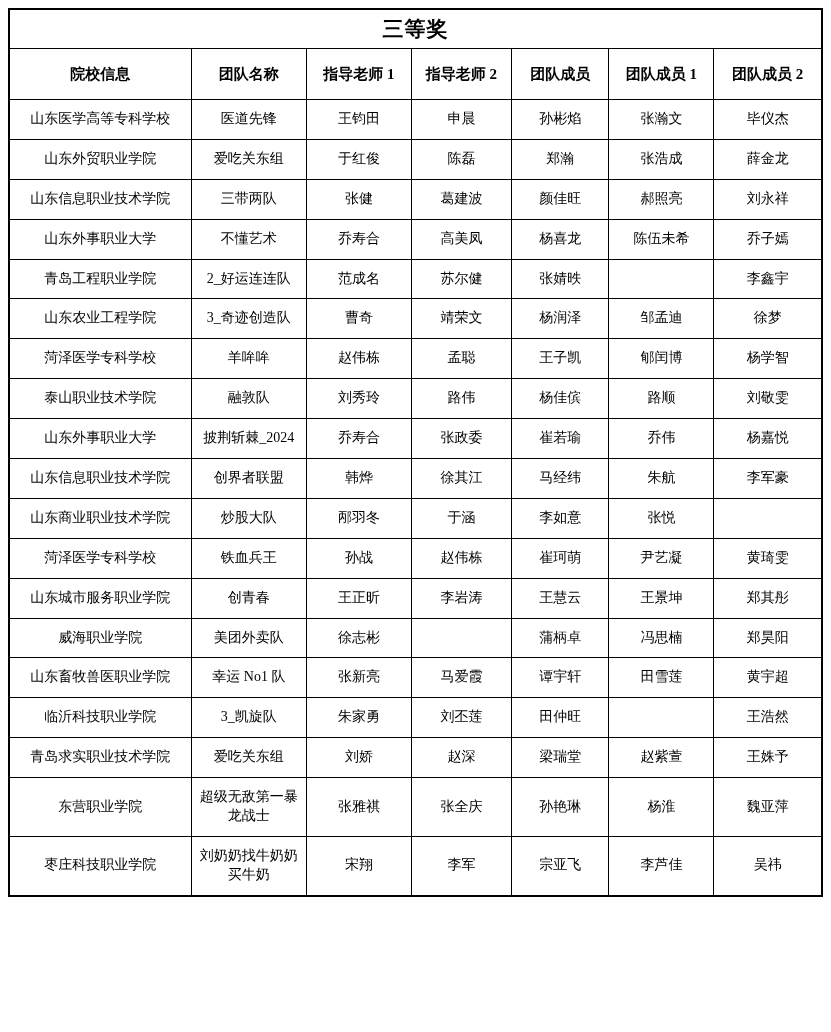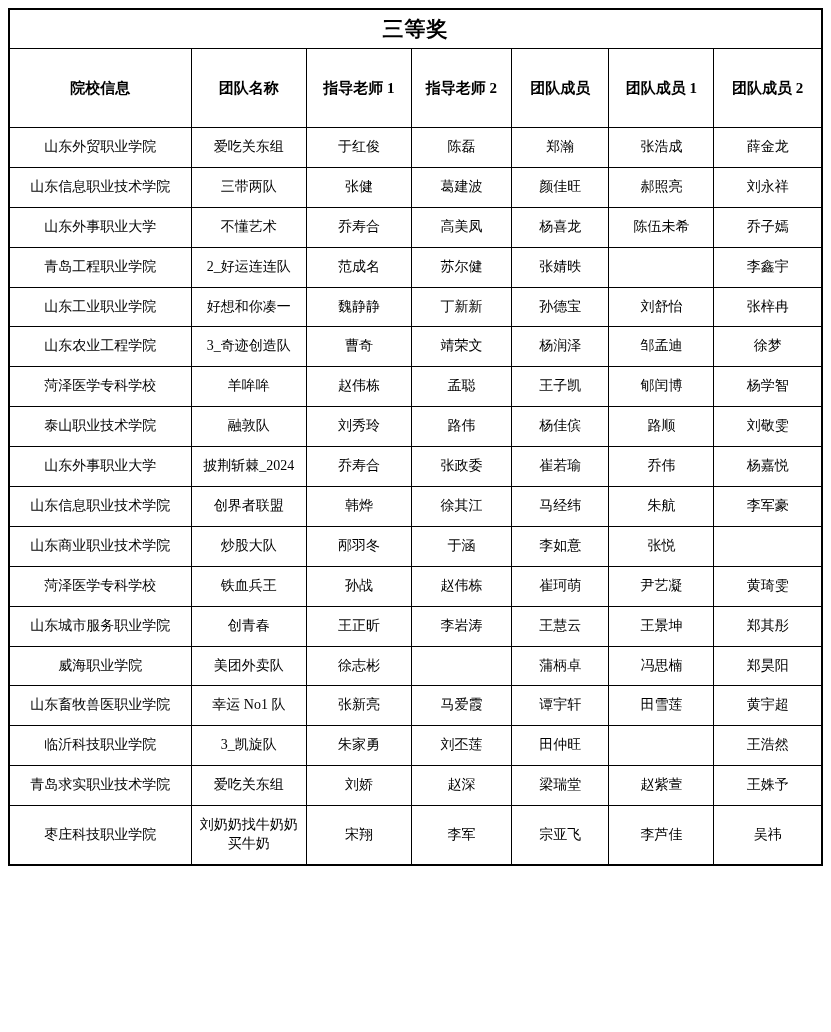--- a/index.html
+++ b/index.html
@@ -37,21 +37,21 @@
     font-size: 21px;
     font-weight: bold;
     height: 34px;
     padding: 2px 12px;
     letter-spacing: 1px;
   }
   tr.header-row th {
     font-size: 15px;
     font-weight: bold;
     height: 46px;
-    padding: 16px 3px;
+    padding: 2px 3px;
   }
   tbody td {
     font-size: 14px;
     line-height: 1.35;
     padding: 10px 6px;
   }
   
   col.c0 { width: 22.4%; }
   col.c1 { width: 14.2%; }
   col.c2 { width: 12.9%; }
@@ -83,20 +83,29 @@
           <th>团队名称</th>
           <th>指导老师 1</th>
           <th>指导老师 2</th>
           <th>团队成员</th>
           <th>团队成员 1</th>
           <th>团队成员 2</th>
         </tr>
     </thead>
     <tbody>
         <tr>
+          <td>山东医学高等专科学校</td>
+          <td>医道先锋</td>
+          <td>王钧田</td>
+          <td>申晨</td>
+          <td>孙彬焰</td>
+          <td>张瀚文</td>
+          <td>毕仪杰</td>
+        </tr>
+        <tr>
           <td>山东外贸职业学院</td>
           <td>爱吃关东组</td>
           <td>于红俊</td>
           <td>陈磊</td>
           <td>郑瀚</td>
           <td>张浩成</td>
           <td>薛金龙</td>
         </tr>
         <tr>
           <td>山东信息职业技术学院</td>
@@ -119,29 +128,20 @@
         <tr>
           <td>青岛工程职业学院</td>
           <td>2_好运连连队</td>
           <td>范成名</td>
           <td>苏尔健</td>
           <td>张婧昳</td>
           <td></td>
           <td>李鑫宇</td>
         </tr>
         <tr>
-          <td>山东工业职业学院</td>
-          <td>好想和你凑一</td>
-          <td>魏静静</td>
-          <td>丁新新</td>
-          <td>孙德宝</td>
-          <td>刘舒怡</td>
-          <td>张梓冉</td>
-        </tr>
-        <tr>
           <td>山东农业工程学院</td>
           <td>3_奇迹创造队</td>
           <td>曹奇</td>
           <td>靖荣文</td>
           <td>杨润泽</td>
           <td>邹孟迪</td>
           <td>徐梦</td>
         </tr>
         <tr>
           <td>菏泽医学专科学校</td>
@@ -236,20 +236,29 @@
         <tr>
           <td>青岛求实职业技术学院</td>
           <td>爱吃关东组</td>
           <td>刘娇</td>
           <td>赵深</td>
           <td>梁瑞堂</td>
           <td>赵紫萱</td>
           <td>王姝予</td>
         </tr>
         <tr>
+          <td>东营职业学院</td>
+          <td>超级无敌第一暴龙战士</td>
+          <td>张雅祺</td>
+          <td>张全庆</td>
+          <td>孙艳琳</td>
+          <td>杨淮</td>
+          <td>魏亚萍</td>
+        </tr>
+        <tr>
           <td>枣庄科技职业学院</td>
           <td>刘奶奶找牛奶奶买牛奶</td>
           <td>宋翔</td>
           <td>李军</td>
           <td>宗亚飞</td>
           <td>李芦佳</td>
           <td>吴祎</td>
         </tr>
       </tbody>
   </table>

